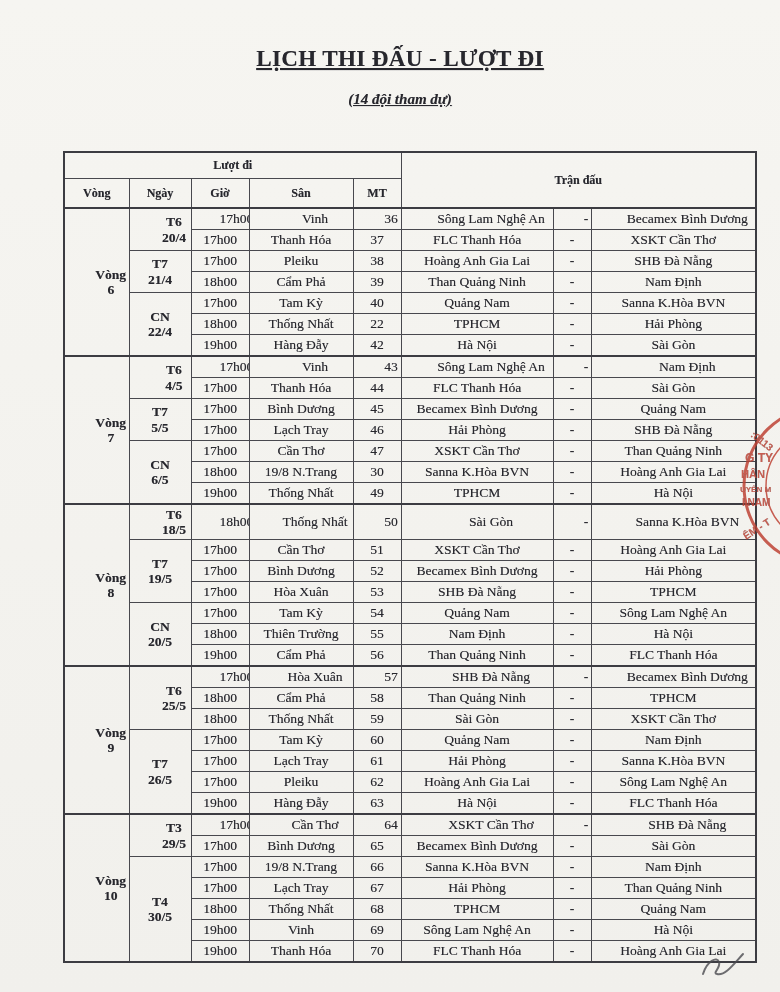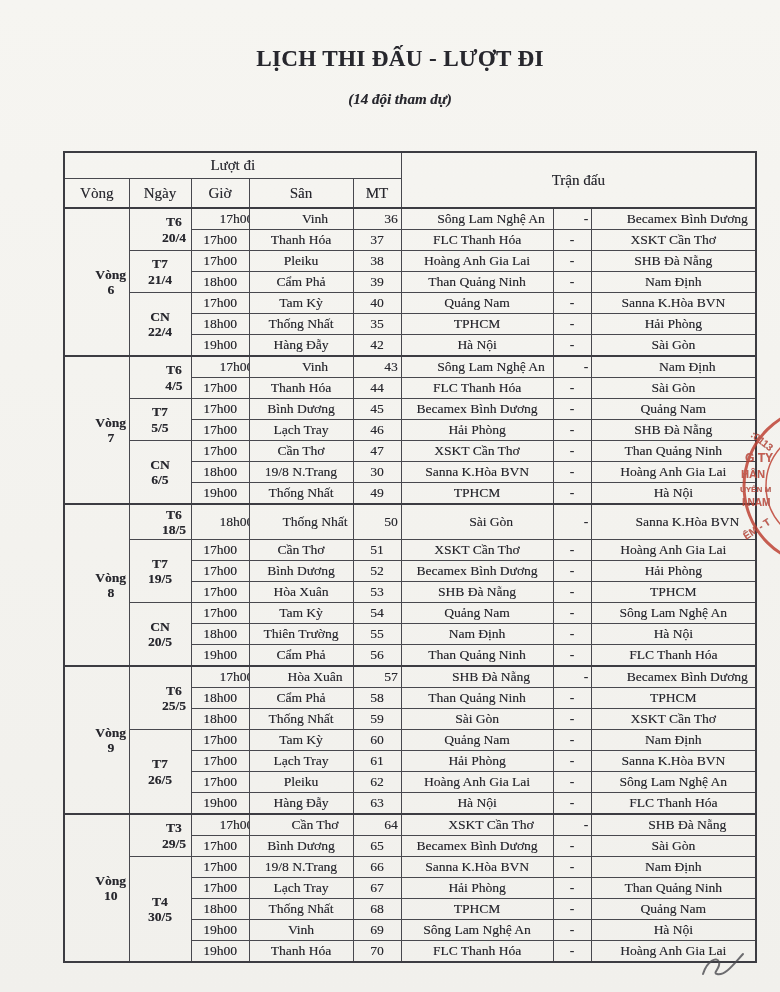--- a/index.html
+++ b/index.html
@@ -4,36 +4,36 @@
 <style>
   html,body { margin:0; padding:0; }
   body {
     width:780px; height:992px;
     position:relative; overflow:hidden;
     background:linear-gradient(180deg,#f6f5f1 0%, #f3f2ee 55%, #f1f0ec 100%);
     font-family:"Liberation Serif","DejaVu Serif",serif;
     color:#27272d;
     text-shadow:0.25px 0.25px 0.35px rgba(45,45,55,0.45);
   }
-  .doc-header { position:absolute; top:46px; left:20px; width:760px; text-align:center; }
+  .doc-header { position:absolute; top:46px; left:20px; width:760px; text-align:center;text-decoration:underline; }
   .t1 { font-size:23px; font-weight:bold; letter-spacing:0.4px; }
   .t2 { font-size:20px; font-weight:bold; margin-top:4px; letter-spacing:0.2px; }
   .t3 { font-size:15px; font-weight:bold; font-style:italic; margin-top:19px; }
 
   table.sched {
     position:absolute; left:63px; top:151px; width:692px;
     border-collapse:collapse; table-layout:fixed;
     border:2px solid #3c3c42;
   }
   .sched th, .sched td {
     border:1px solid #48484e;
     text-align:center; vertical-align:middle;
     padding:0; overflow:hidden;
   }
-  .sched thead th { font-size:15px; font-weight:normal; }
+  .sched thead th { font-size:12px; font-weight:bold; }
   .sched thead tr.grp th { height:25px; }
   .sched thead tr.colnames th { height:28px; border-bottom:2px solid #3c3c42;text-align:center; }
   .sched tbody td { font-size:13.5px; height:20px; line-height:1.12; }
   .c-round { font-weight:bold; font-size:14.5px; padding:0 6px; line-height:1.3; }
   .c-date  { font-weight:bold; font-size:14px; line-height:1.3; }
   .c-time, .c-venue, .c-mt { font-size:13.5px; }
   .c-home, .c-away { font-size:13.5px; padding:0 2px; }
   .c-dash { font-size:13px; font-weight:bold; }
   tr.round-start td { border-top:2px solid #3c3c42;padding-left:28px; }
   tr.tall-row td { height:34px; }
@@ -121,21 +121,21 @@
         <td class="c-time">17h00</td>
         <td class="c-venue">Tam Kỳ</td>
         <td class="c-mt">40</td>
         <td class="c-home">Quảng Nam</td>
         <td class="c-dash">-</td>
         <td class="c-away">Sanna K.Hòa BVN</td>
       </tr>
       <tr>
         <td class="c-time">18h00</td>
         <td class="c-venue">Thống Nhất</td>
-        <td class="c-mt">35</td>
+        <td class="c-mt">22</td>
         <td class="c-home">TPHCM</td>
         <td class="c-dash">-</td>
         <td class="c-away">Hải Phòng</td>
       </tr>
       <tr>
         <td class="c-time">19h00</td>
         <td class="c-venue">Hàng Đẫy</td>
         <td class="c-mt">42</td>
         <td class="c-home">Hà Nội</td>
         <td class="c-dash">-</td>

